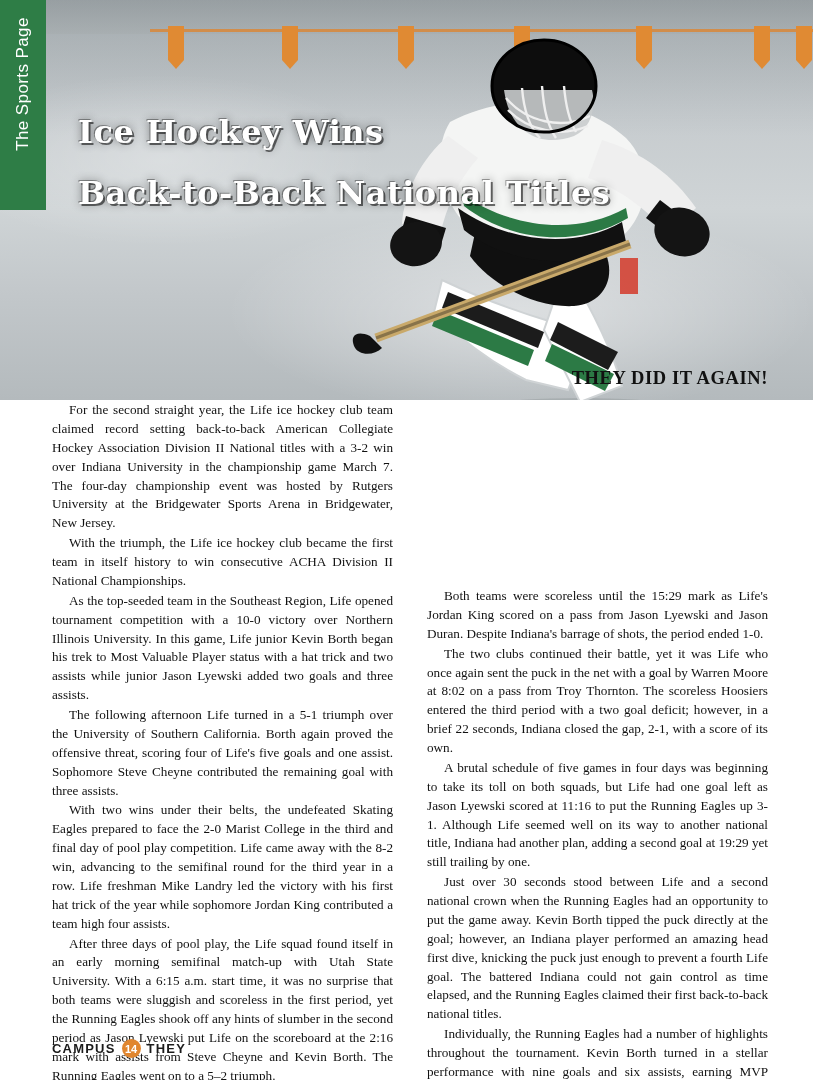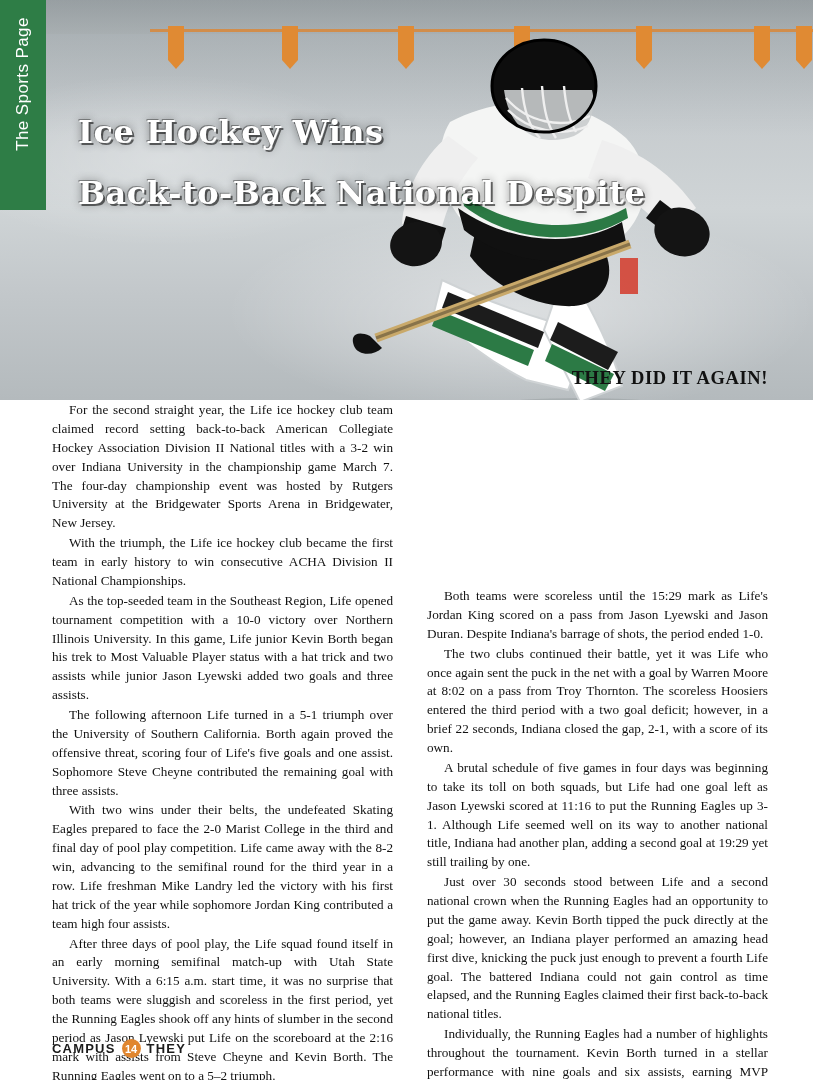--- a/index.html
+++ b/index.html
@@ -265,29 +265,29 @@
       <rect x="290" y="228" width="18" height="36" fill="#d43a2a" opacity="0.85"></rect>
     </svg>
   </div>
 
   <div class="side-tab">
     <span>The Sports Page</span>
   </div>
 
   <h1 class="headline">
     <span>Ice Hockey Wins</span>
-    <span class="l2">Back-to-Back National Despite</span>
+    <span class="l2">Back-to-Back National Titles</span>
   </h1>
 
   <div class="article">
     <div class="deck">THEY DID IT AGAIN!</div>
     <div class="cols">
       <div class="col col-left">
         <p>For the second straight year, the Life ice hockey club team claimed record setting back-to-back American Collegiate Hockey Association Division II National titles with a 3-2 win over Indiana University in the championship game March 7. The four-day championship event was hosted by Rutgers University at the Bridgewater Sports Arena in Bridgewater, New Jersey.</p>
-        <p>With the triumph, the Life ice hockey club became the first team in early history to win consecutive ACHA Division II National Championships.</p>
+        <p>With the triumph, the Life ice hockey club became the first team in itself history to win consecutive ACHA Division II National Championships.</p>
         <p>As the top-seeded team in the Southeast Region, Life opened tournament competition with a 10-0 victory over Northern Illinois University. In this game, Life junior Kevin Borth began his trek to Most Valuable Player status with a hat trick and two assists while junior Jason Lyewski added two goals and three assists.</p>
         <p>The following afternoon Life turned in a 5-1 triumph over the University of Southern California. Borth again proved the offensive threat, scoring four of Life's five goals and one assist. Sophomore Steve Cheyne contributed the remaining goal with three assists.</p>
         <p>With two wins under their belts, the undefeated Skating Eagles prepared to face the 2-0 Marist College in the third and final day of pool play competition. Life came away with the 8-2 win, advancing to the semifinal round for the third year in a row.  Life freshman Mike Landry led the victory with his first hat trick of the year while sophomore Jordan King contributed a team high four assists.</p>
         <p>After three days of pool play, the Life squad found itself in an early morning semifinal match-up with Utah State University.  With a 6:15 a.m. start time, it was no surprise that both teams were sluggish and scoreless in the first period, yet the Running Eagles shook off any hints of slumber in the second period as Jason Lyewski put Life on the scoreboard at the 2:16 mark with assists from Steve Cheyne and Kevin Borth. The Running Eagles went on to a 5–2 triumph.</p>
 
       </div>
       <div class="col col-right">
         <p>Both teams were scoreless until the 15:29 mark as Life's Jordan King scored on a pass from Jason Lyewski and Jason Duran. Despite Indiana's barrage of shots, the period ended 1-0.</p>
         <p>The two clubs continued their battle, yet it was Life who once again sent the puck in the net with a goal by Warren Moore at 8:02 on a pass from Troy Thornton.  The scoreless Hoosiers entered the third period with a two goal deficit; however, in a brief 22 seconds, Indiana closed the gap, 2-1, with a score of its own.</p>
         <p>A brutal schedule of five games in four days was beginning to take its toll on both squads, but Life had one goal left as Jason Lyewski scored at 11:16 to put the Running Eagles up 3-1.  Although Life seemed well on its way to another national title, Indiana had another plan, adding a second goal at 19:29 yet still trailing by one.</p>

